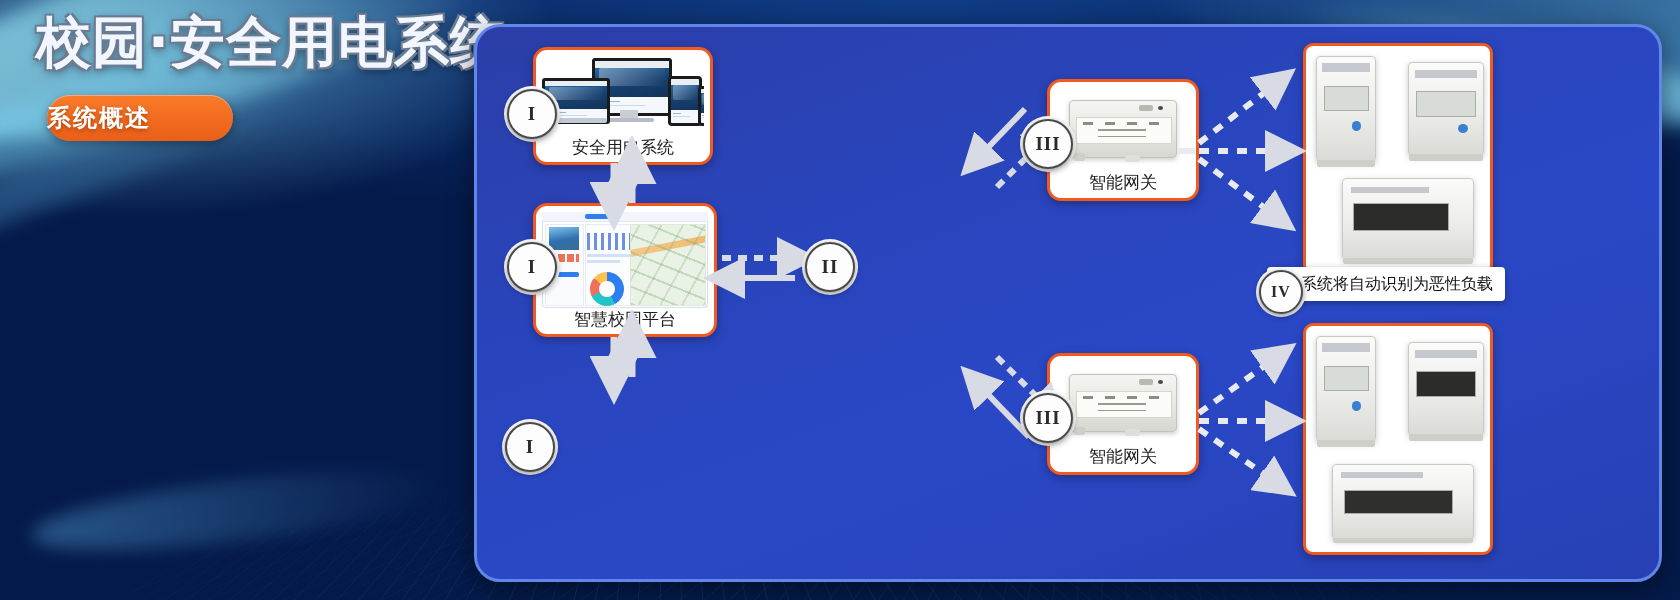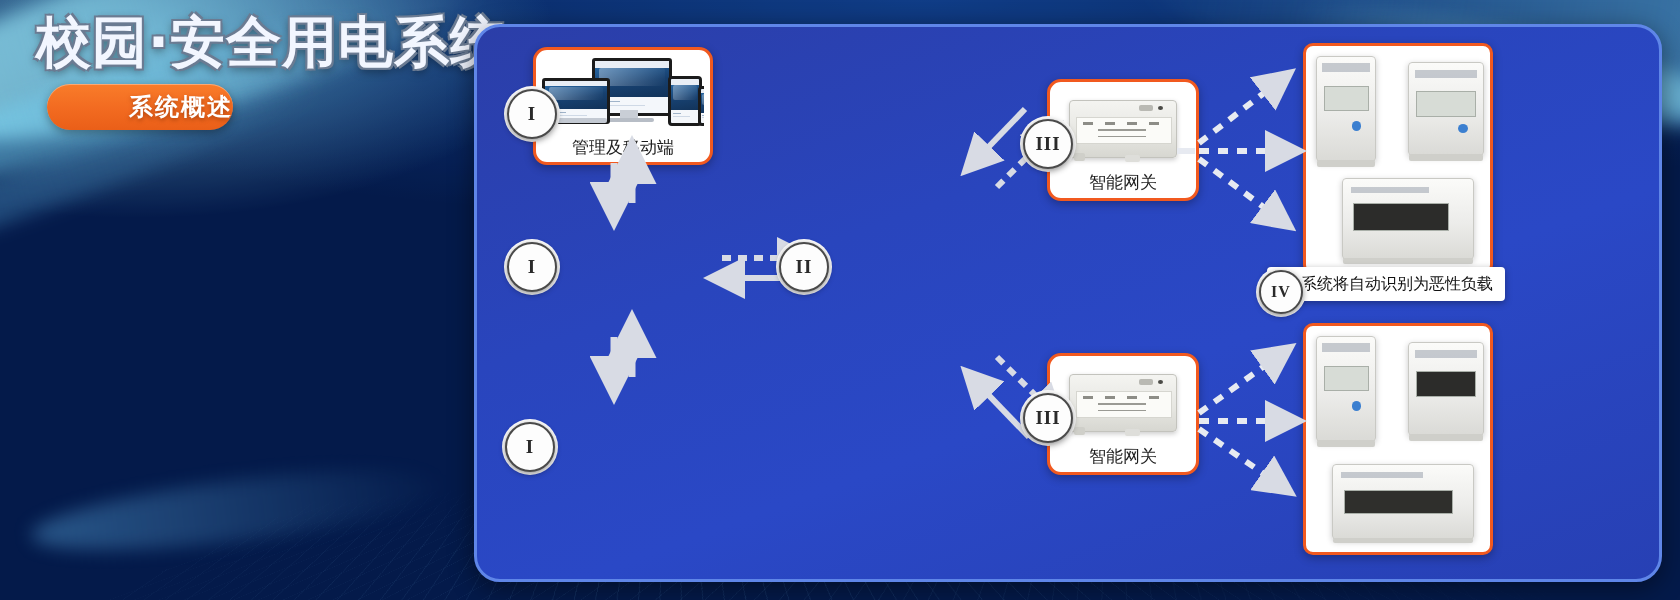--- a/index.html
+++ b/index.html
@@ -41,24 +41,24 @@
 
   
   .left{position:absolute;left:0;top:0;width:470px;height:600px;}
   .title{position:absolute;left:36px;top:14px;font-size:55px;line-height:1.05;font-weight:bold;
     color:#f2f6ff;letter-spacing:1px;
     font-family:"DejaVu Sans","Liberation Sans",sans-serif;
     text-shadow:
       -2px -2px 0 #6b7b92, 2px -2px 0 #6b7b92, -2px 2px 0 #6b7b92, 2px 2px 0 #6b7b92,
       0 3px 10px rgba(0,0,0,.55);
     white-space:nowrap;}
-  .badge{position:absolute;left:47px;top:84px;width:186px;height:46px;border-radius:24px;
+  .badge{position:absolute;left:47px;top:95px;width:186px;height:46px;border-radius:24px;
     background:linear-gradient(180deg,#f97c2a 0%,#f26a20 55%,#ea5f18 100%);
     box-shadow:0 3px 10px rgba(0,0,0,.35), inset 0 1px 0 rgba(255,255,255,.35);
-    display:flex;align-items:center;justify-content:flex-end;}
+    display:flex;align-items:center;justify-content:flex-start;}
   .badge span{color:#fff;font-size:24px;font-weight:bold;letter-spacing:2px;
     font-family:"DejaVu Sans","Liberation Sans",sans-serif;
     text-shadow:0 2px 4px rgba(120,40,0,.55);}
   .para{position:absolute;left:40px;top:150px;width:390px;
     color:#ffffff;font-size:28px;line-height:40px;letter-spacing:1px;
     font-family:"DejaVu Sans","Liberation Sans",sans-serif;
     text-shadow:0 2px 6px rgba(0,20,70,.75);}
 
   
   .panel{position:absolute;left:474px;top:24px;width:1182px;height:552px;
@@ -254,35 +254,53 @@
           <div class="scr" style="left:126px;top:20px;width:28px;height:44px;border-radius:4px;">
               <div class="scrbar"></div>
               <div class="scrfoot"></div>
             </div>
           <div class="scr" style="left:156px;top:30px;width:17px;height:34px;border-radius:4px;">
               <div class="scrbar"></div>
               <div class="scrfoot"></div>
             </div>
         </div>
       </div>
-      <div class="cap">管理及移动端</div>
+      <div class="cap">安全用电系统</div>
     </div>
     <div class="rn" style="left:30px;top:62px;">
       <i>I</i>
     </div>
 
+    <div class="card" style="left:56px;top:176px;width:184px;height:134px;padding:6px 6px 4px;">
+      <div class="thumb">
+        <div class="dash">
+          <div class="dtop"></div>
+            <div class="dleft"></div>
+            <div class="dphoto"></div>
+            <div class="dchips"></div>
+            <div class="dbtn"></div>
+          <div class="dmid"></div>
+            <div class="dbars"></div>
+            <div class="dline"></div>
+            <div class="dline2"></div>
+            <div class="ddonut"></div>
+          <div class="dmap"></div>
+        </div>
+      </div>
+      <div class="cap">智慧校园平台</div>
+    </div>
     <div class="rn" style="left:30px;top:215px;">
       <i>I</i>
     </div>
 
     <div class="rn" style="left:28px;top:395px;">
       <i>I</i>
     </div>
 
-    <div class="rn" style="left:302px;top:215px;">
+    <div class="rn" style="left:328px;top:215px;">
       <i>II</i>
     </div>
 
     <div class="card" style="left:570px;top:52px;width:152px;height:122px;padding:5px;">
       <div class="thumb">
         <div class="gw">
           <div class="gwbox">
             <div class="usb"></div>
             <div class="led"></div>
             <div class="face"></div>

